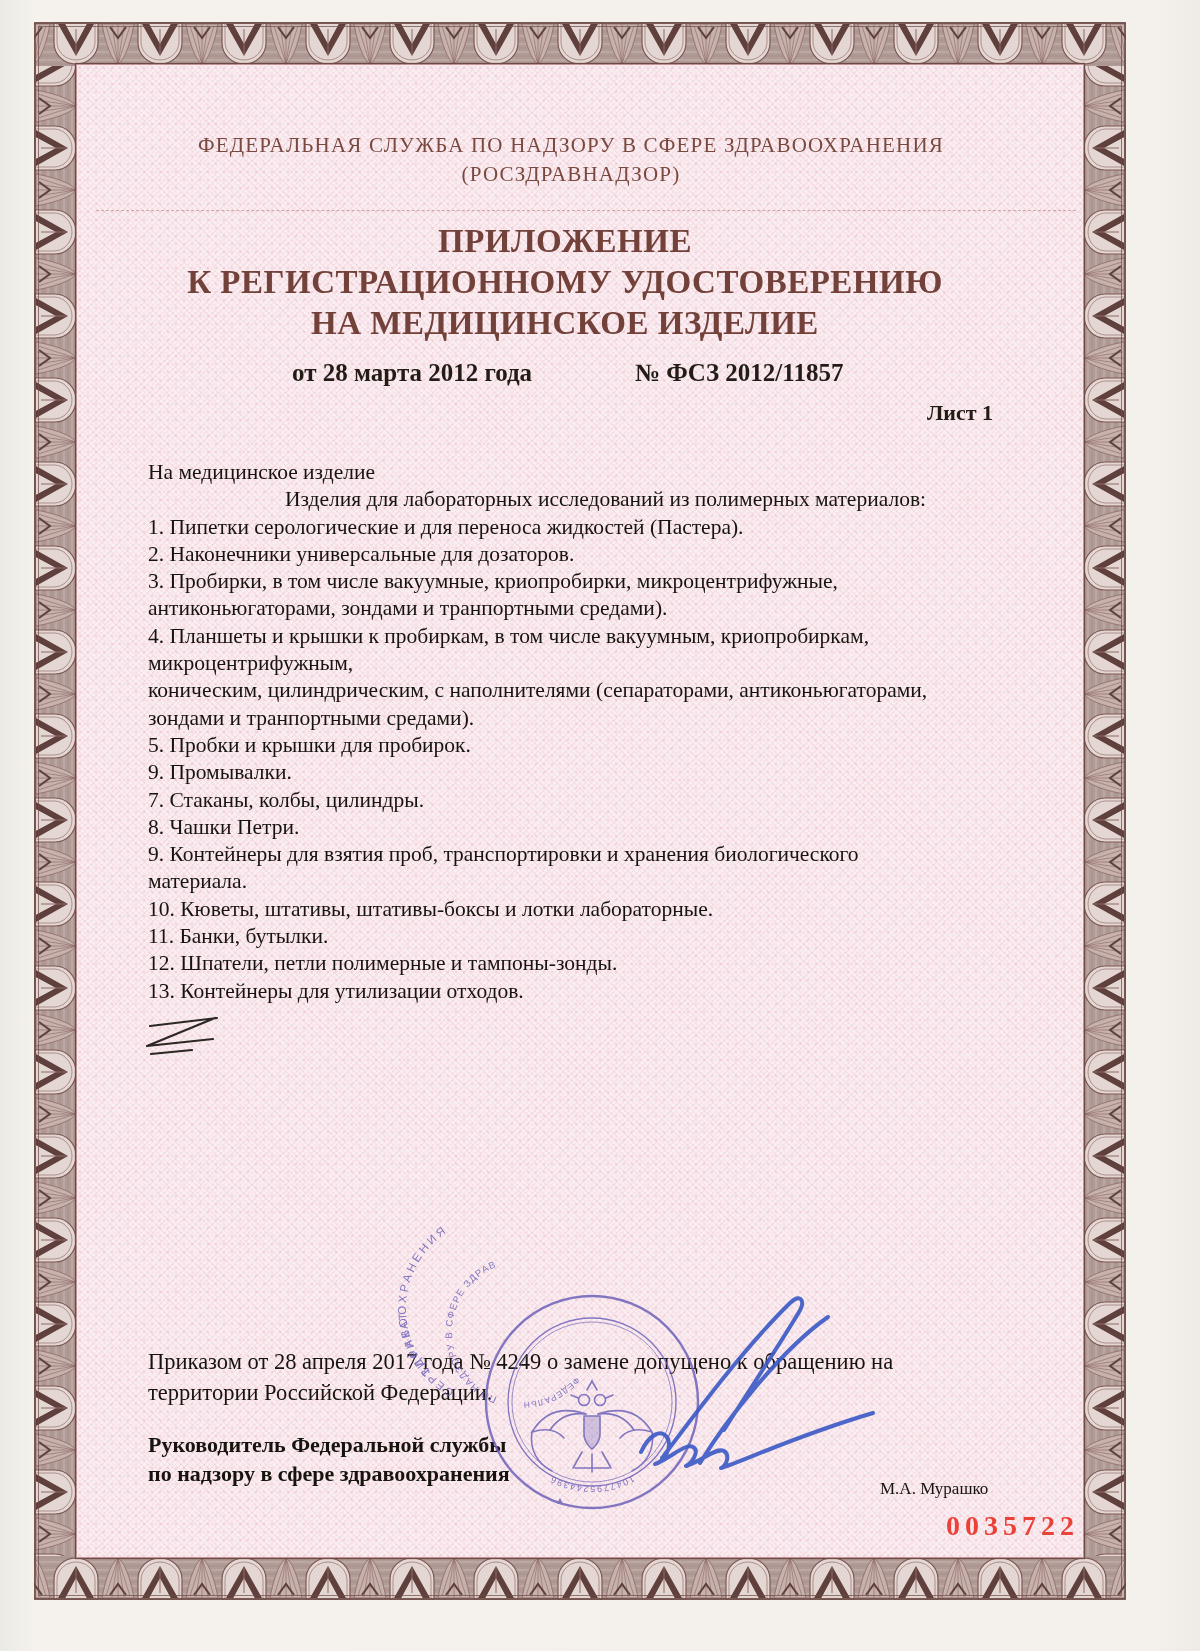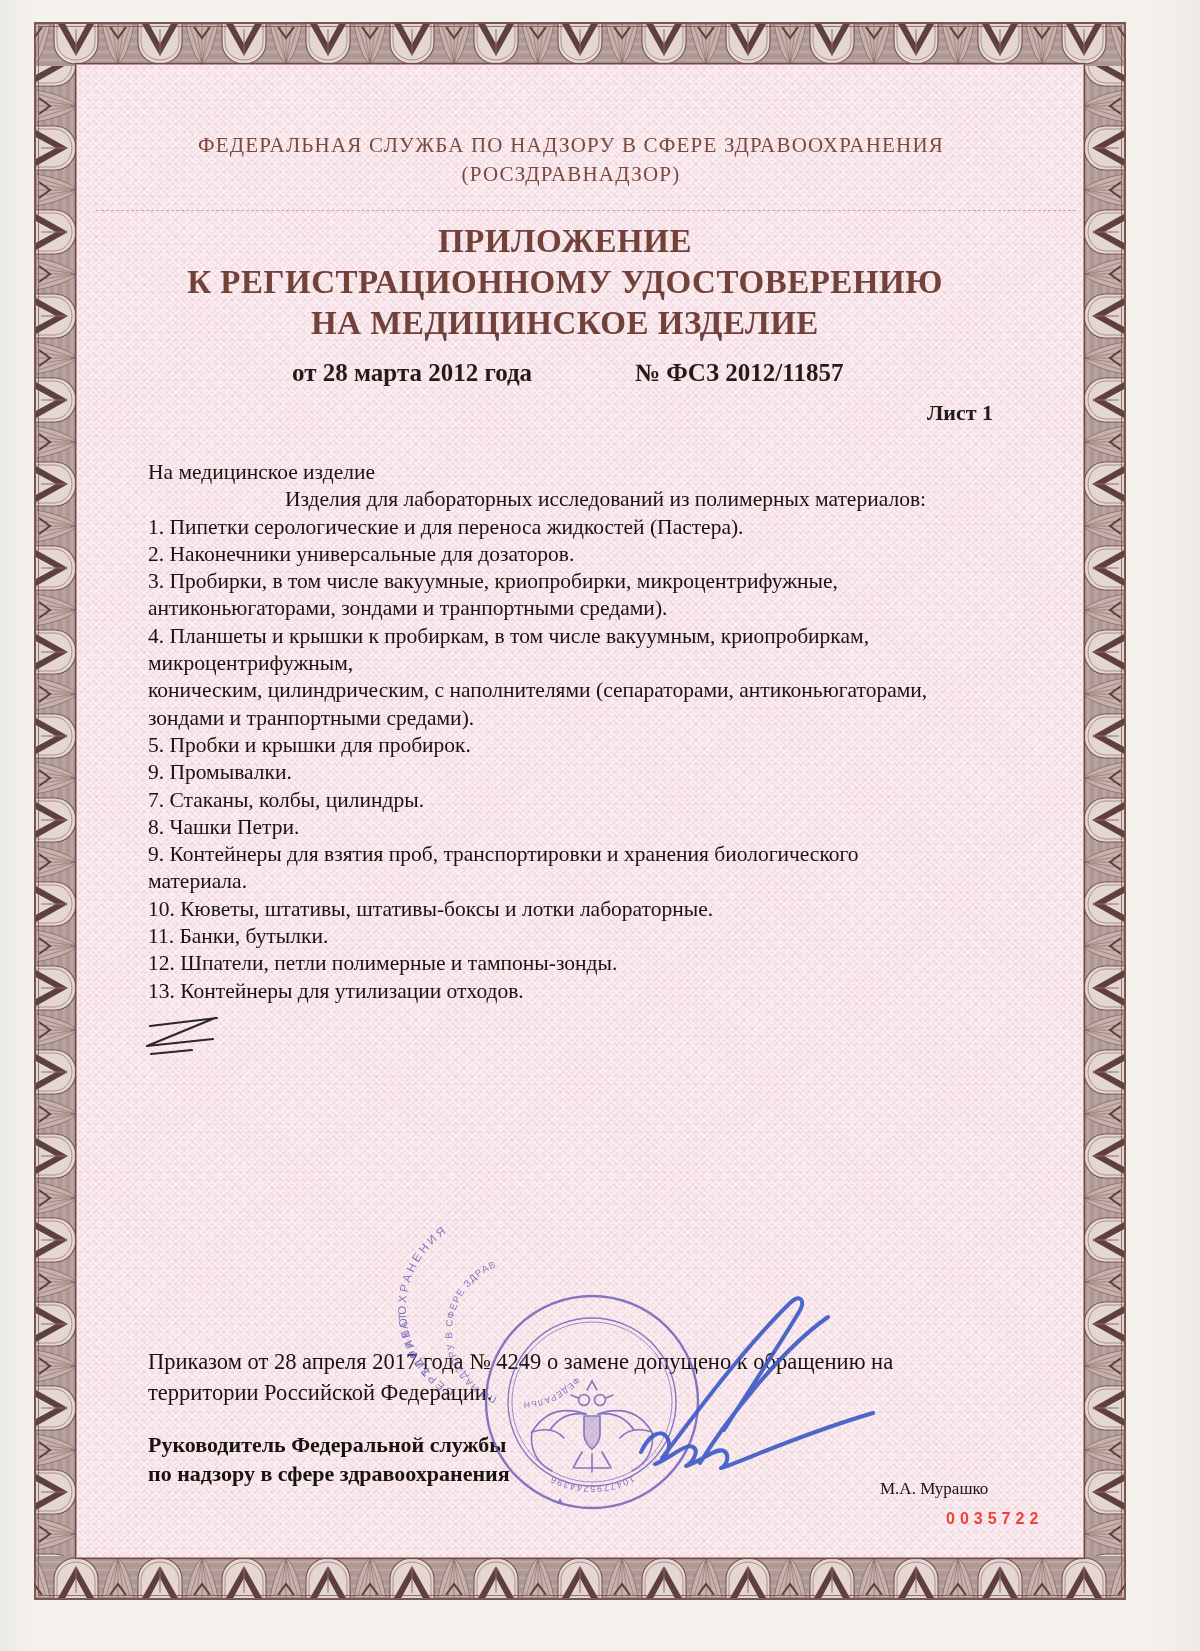--- a/index.html
+++ b/index.html
@@ -63,22 +63,22 @@
   .signer-title{
     left:148px;top:1431px;width:560px;
     font-size:22px;line-height:28.5px;font-weight:bold;color:#17130e;
   }
   .signer-name{
     left:880px;top:1459px;width:200px;
     font-size:17px;font-weight:normal;color:#17130e;margin-top:20px;
   }
   .serial{
     left:946px;top:1510px;
-    font-family:Liberation Sans, sans-serif;
-    font-size:16px;font-weight:bold;letter-spacing:5px;color:#ea4238;
+    font-family:Liberation Serif, serif;
+    font-size:28px;font-weight:bold;letter-spacing:5px;color:#ea4238;
   }
   .overlay-svg{position:absolute;inset:0;width:1200px;height:1651px;pointer-events:none;}
 </style>
 </head>
 <body>
 
 <div class="page">
 
   <svg class="frame-svg" viewBox="0 0 1092 1578" xmlns="http://www.w3.org/2000/svg">
     <defs>

